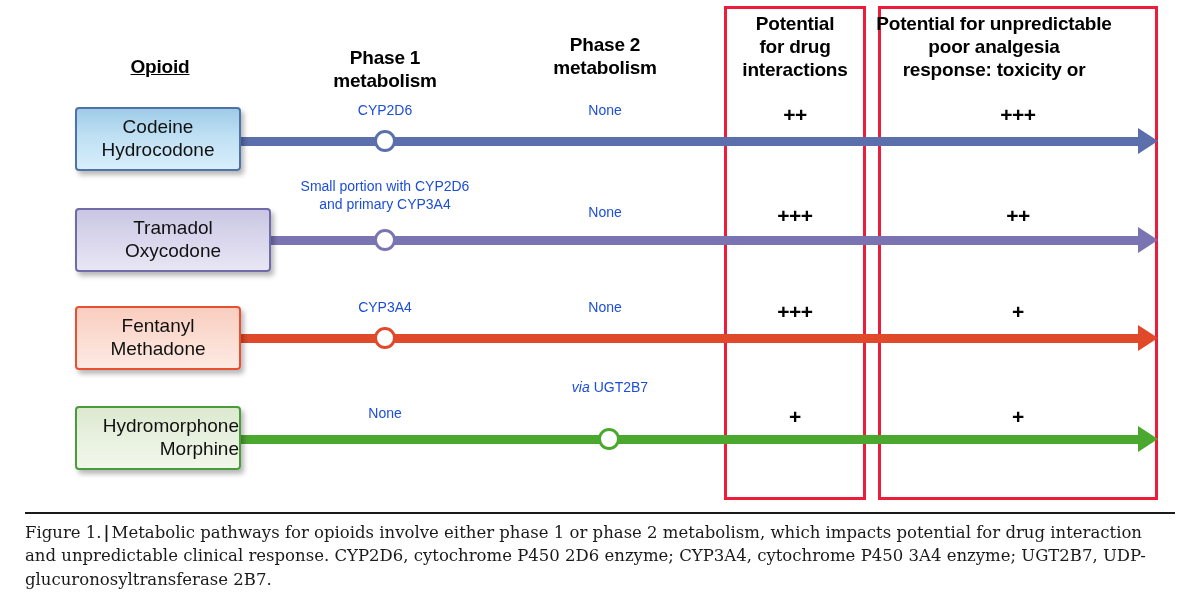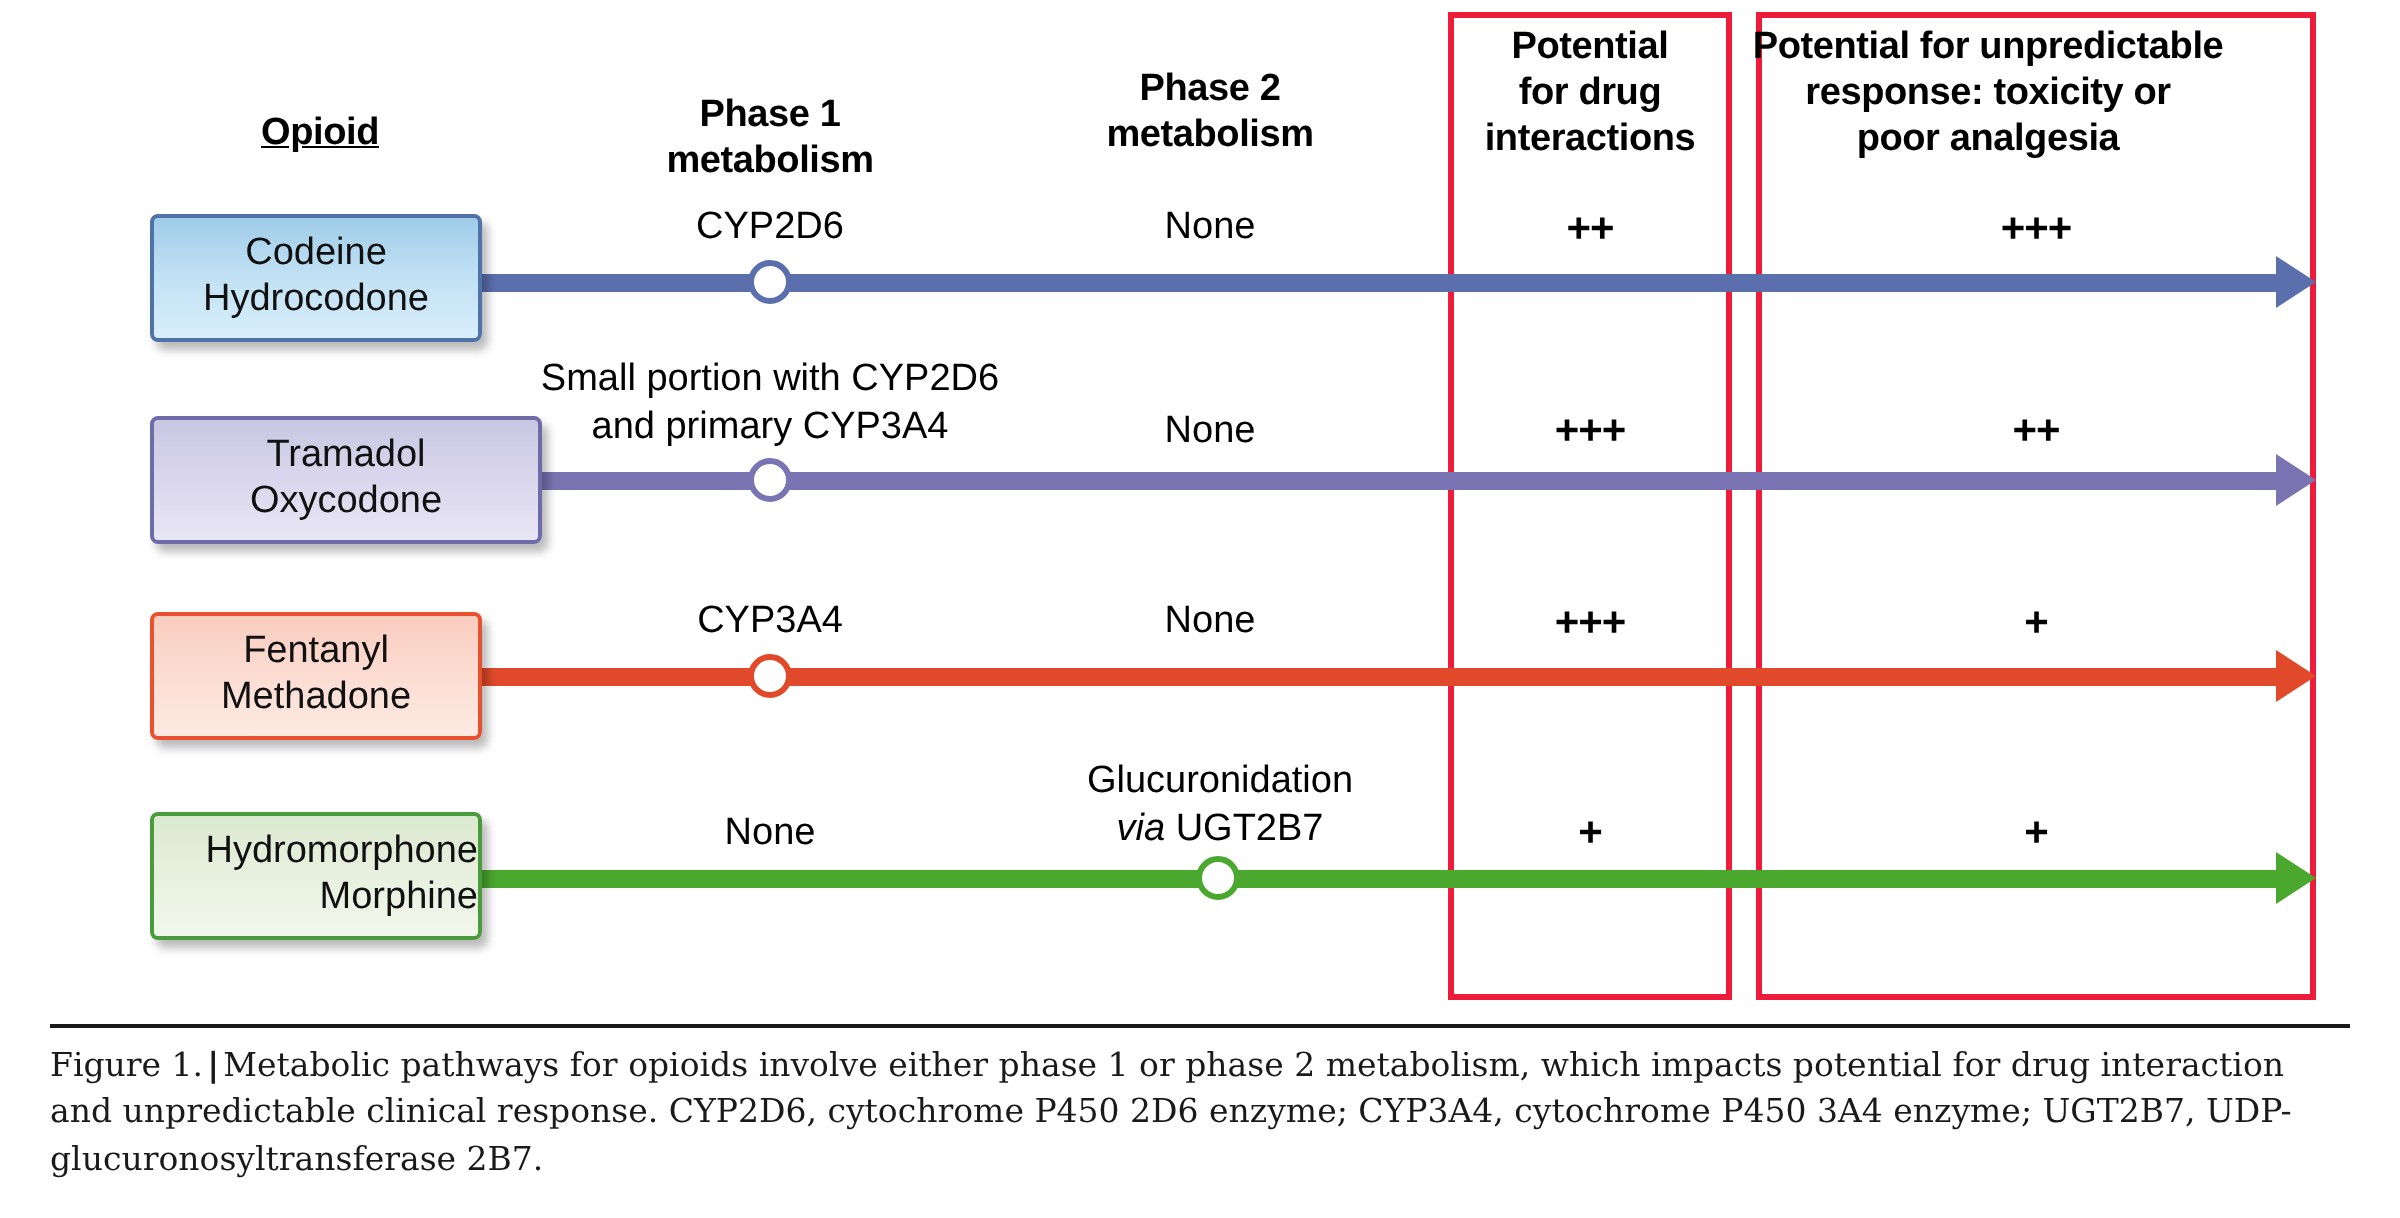--- a/index.html
+++ b/index.html
@@ -115,23 +115,23 @@
   }
   .n-blue   { border: 3.5px solid #5b6fad; }
   .n-purple { border: 3.5px solid #7a74b2; }
   .n-red    { border: 3.5px solid #e04a2a; }
   .n-green  { border: 3.5px solid #4ba82e; }
 
   
   .annot {
     position: absolute;
     text-align: center;
-    font-size: 19px;
+    font-size: 14px;
     line-height: 1.25;
-    color: #000000;
+    color: #1d4ed8;
     white-space: nowrap;
     z-index: 4;
   }
   .annot i { font-style: italic; }
 
   .rating {
     position: absolute;
     text-align: center;
     font-size: 21px;
     font-weight: bold;
@@ -188,22 +188,22 @@
     </div>
 
     <div class="col-header" style="left:726px; top:12px; width:138px;">
       <div>Potential</div>
       <div>for drug</div>
       <div>interactions</div>
     </div>
 
     <div class="col-header" style="left:856px; top:12px; width:276px;">
       <div>Potential for unpredictable</div>
+      <div>poor analgesia</div>
       <div>response: toxicity or</div>
-      <div>poor analgesia</div>
     </div>
 
     <div class="pathway-line c-blue" style="left:238px; top:137px; width:902px;"></div>
     <div class="pathway-head h-blue" style="left:1138px; top:128px;"></div>
     <div class="opioid-box box-blue" style="left:75px; top:107px; width:166px; height:64px;">
       <span>Codeine</span>
       <span>Hydrocodone</span>
     </div>
     <div class="node-circle n-blue" style="left:374px; top:130px;"></div>
     <div class="annot" style="left:285px; top:102px; width:200px;">
@@ -252,21 +252,20 @@
     <div class="pathway-head h-green" style="left:1138px; top:426px;"></div>
     <div class="opioid-box box-green" style="left:75px; top:406px; width:166px; height:64px;">
       <span>Hydromorphone</span>
       <span>Morphine</span>
     </div>
     <div class="node-circle n-green" style="left:598px; top:428px;"></div>
     <div class="annot" style="left:285px; top:405px; width:200px;">
       <div>None</div>
     </div>
     <div class="annot" style="left:505px; top:379px; width:210px;">
-      <div>Glucuronidation</div>
       <div>
         <i>via</i><span id="ugt-label"> UGT2B7</span>
       </div>
     </div>
     <div class="rating" style="left:726px; top:405px; width:138px;">+</div>
     <div class="rating" style="left:880px; top:405px; width:276px;">+</div>
 
   </div>
 
   <div id="caption-rule"></div>

